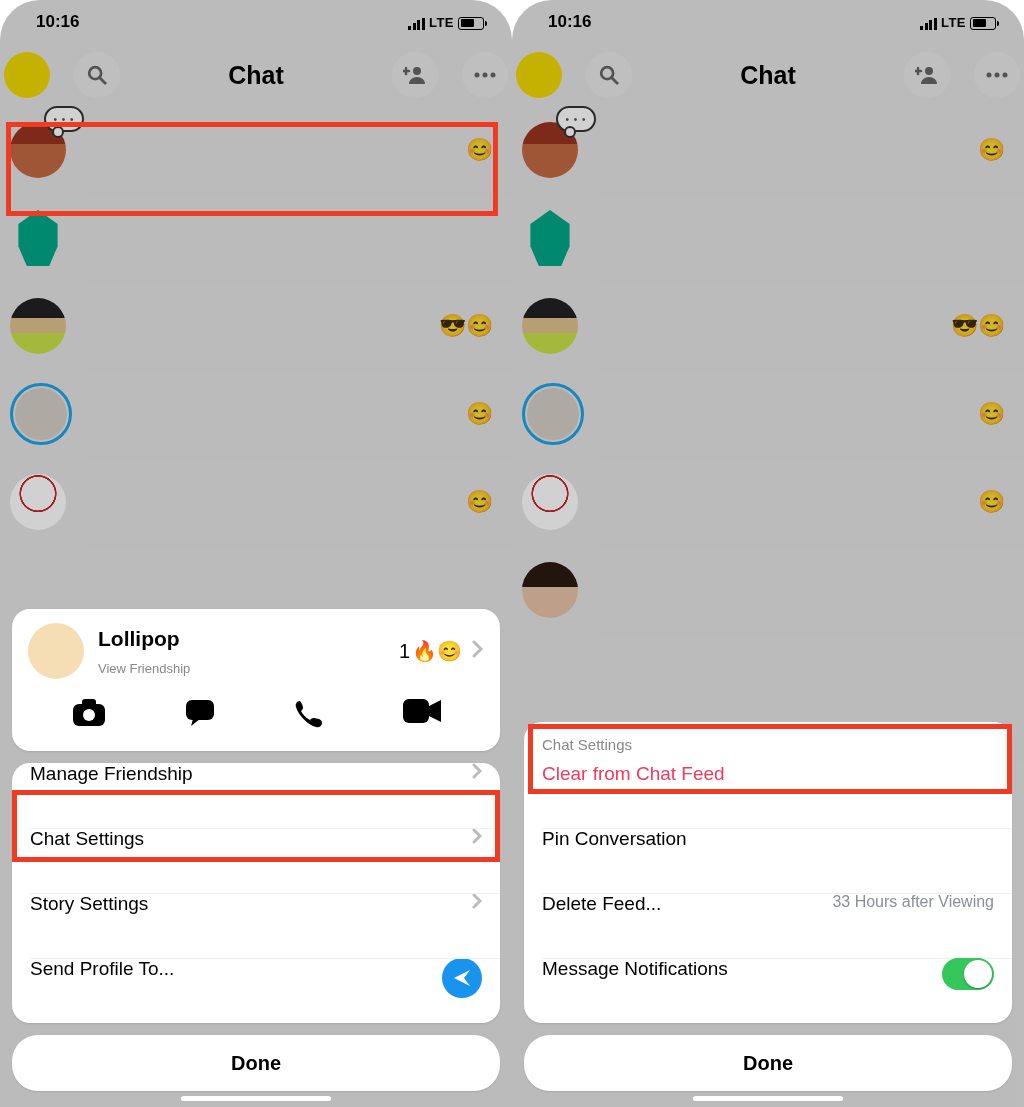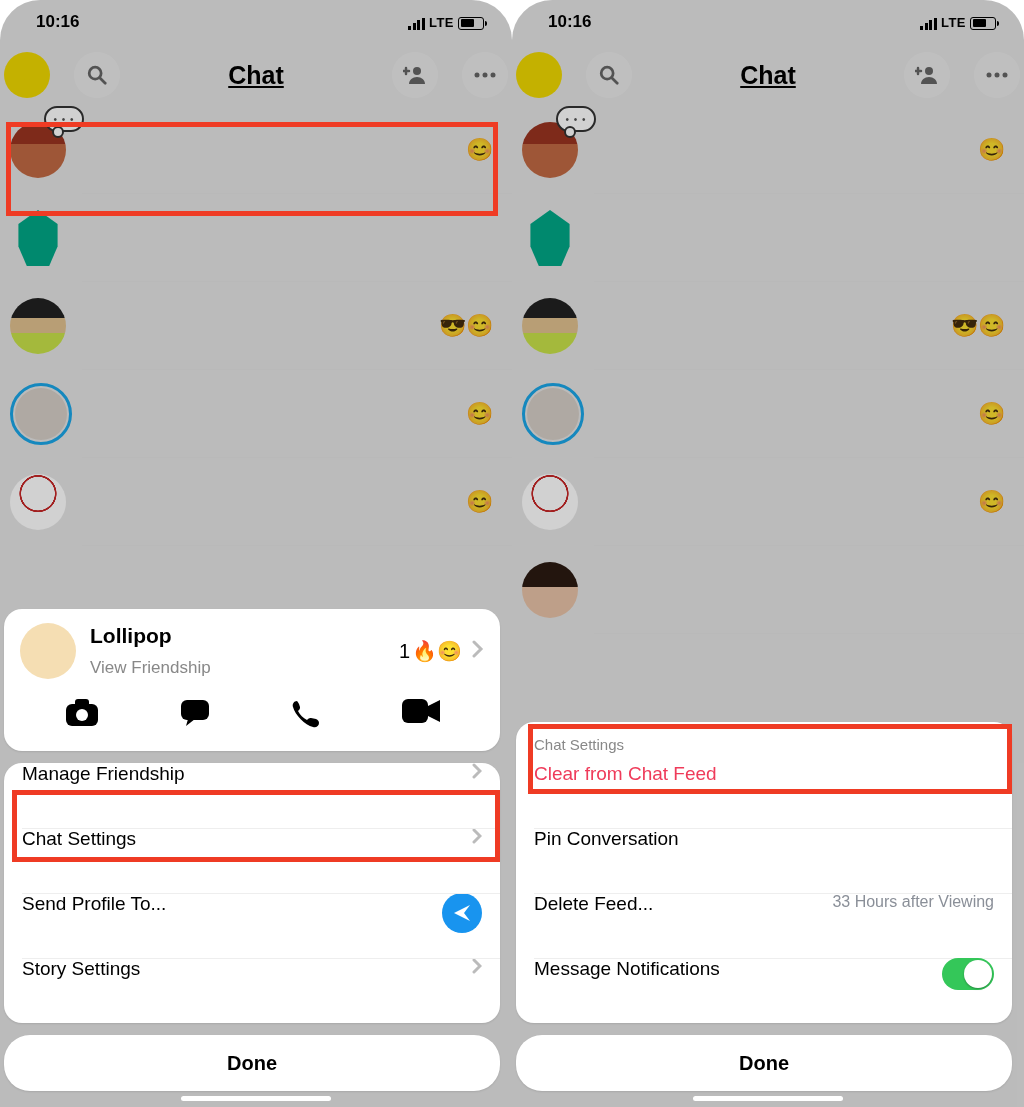--- a/index.html
+++ b/index.html
@@ -51,21 +51,20 @@
   .battery{width:26px;height:13px;border:1.5px solid #000;border-radius:3px;position:relative;}
   .battery::after{content:"";position:absolute;right:-4px;top:3px;width:2.5px;height:5px;background:#000;border-radius:0 2px 2px 0;}
   .battery-fill{position:absolute;left:1.5px;top:1.5px;bottom:1.5px;width:55%;background:#000;border-radius:1px;}
 
   .header {
     height: 62px;
     display:flex;
     align-items:center;
     padding: 0 4px;
     gap:24px;
-    text-decoration:underline;
   }
   .hbtn {
     width:46px;height:46px;border-radius:50%;
     background:#eaeaea;display:flex;align-items:center;justify-content:center;
     color:#555;
   }
   .avatar-yellow{
     width:46px;height:46px;border-radius:50%;background:#f0d800;
     position:relative;
   }
@@ -86,33 +85,33 @@
   .chat-emojis{margin-left:auto;font-size:22px;}
   .ring{border:3px solid #1aa6e8;padding:2px;width:62px;height:62px;}
   .ring .inner{width:100%;height:100%;border-radius:50%;background:#d6cfc7;}
 
   .red-highlight{
     position:absolute;border:5px solid #ef3b24;z-index:20;pointer-events:none;
   }
 
   
   .sheet{
-    position:absolute;left:4px;right:12px;bottom:0;
+    position:absolute;left:12px;right:12px;bottom:0;
     z-index:10;
   }
   .card{
     background:#fff;border-radius:18px;margin-bottom:12px;overflow:hidden;
     box-shadow:0 1px 2px rgba(0,0,0,0.1);
   }
   .profile-card-top{
     display:flex;align-items:center;padding:14px 16px 10px 16px;
   }
   .profile-av{width:56px;height:56px;border-radius:50%;background:#ffd9c8;margin-right:14px;flex:none;position:relative;overflow:hidden;}
   .profile-name{font-size:21px;font-weight:700;}
-  .profile-sub{font-size:17px;color:#888;margin-top:10px;}
+  .profile-sub{font-size:13px;color:#888;margin-top:10px;}
   .streak{margin-left:auto;font-size:20px;display:flex;align-items:center;gap:2px;}
   .chev{color:#bbb;margin-left:10px;}
   .action-row{
     display:flex;justify-content:space-around;padding:10px 20px 18px 20px;
   }
   .menu-row{
     height:65px;display:flex;align-items:flex-start;padding:0 18px;
     font-size:19px;position:relative;
   }
   .menu-row + .menu-row::before{
@@ -273,37 +272,37 @@
         </div>
         <div class="menu-row">
           <span>Chat Settings</span>
           <span class="right">
               <svg width="10" height="16" viewBox="0 0 10 16">
                 <path d="M2 2l6 6-6 6" fill="none" stroke="#bbb" stroke-width="3" stroke-linecap="round"></path>
               </svg>
             </span>
         </div>
         <div class="menu-row">
+          <span>Story Settings</span>
+          <span class="right">
+              <svg width="10" height="16" viewBox="0 0 10 16">
+                <path d="M2 2l6 6-6 6" fill="none" stroke="#bbb" stroke-width="3" stroke-linecap="round"></path>
+              </svg>
+            </span>
+        </div>
+        <div class="menu-row">
           <span>Send Profile To...</span>
           <span class="right">
               <span class="send-btn">
                 <svg width="20" height="20" viewBox="0 0 20 20">
                   <path d="M2 10l16-8-6 8 6 8z" fill="#fff"></path>
                 </svg>
               </span>
             </span>
         </div>
-        <div class="menu-row">
-          <span>Story Settings</span>
-          <span class="right">
-              <svg width="10" height="16" viewBox="0 0 10 16">
-                <path d="M2 2l6 6-6 6" fill="none" stroke="#bbb" stroke-width="3" stroke-linecap="round"></path>
-              </svg>
-            </span>
-        </div>
       </div>
 
       <div class="card done-btn">
         <span>Done</span>
       </div>
     </div>
 
     <div class="home-ind"></div>
   </div>
 </div>

